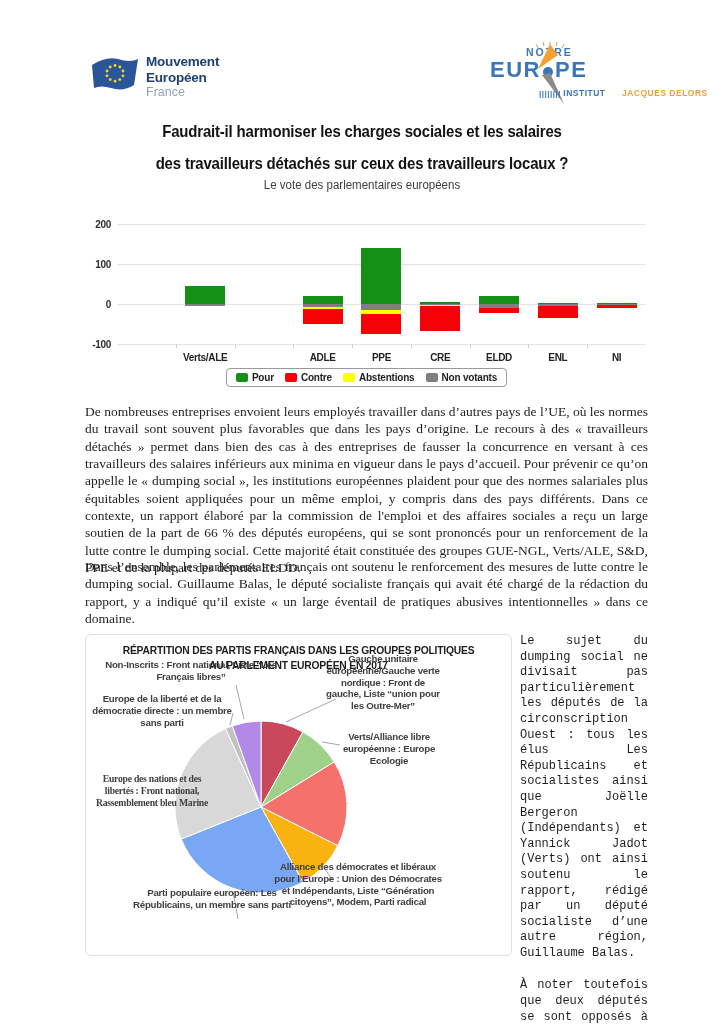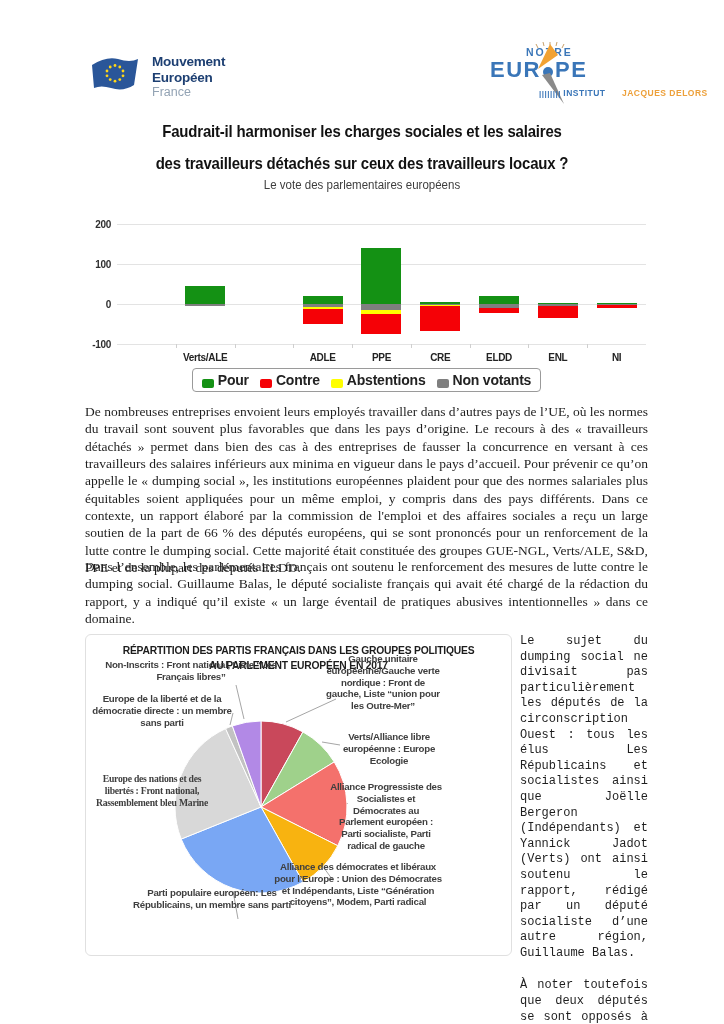--- a/index.html
+++ b/index.html
@@ -3,21 +3,21 @@
 <meta charset="utf-8">
 <style>
   * { margin:0; padding:0; box-sizing:border-box; }
   body { background:#888; }
   .page { width:724px; height:1024px; background:#ffffff; position:relative; margin:0 auto;
           font-family:"Liberation Sans", sans-serif; overflow:hidden; }
 
   
   .header { position:absolute; top:42px; left:88px; right:78px; height:70px;
             display:flex; justify-content:space-between; }
-  .logo-me { display:flex; align-items:center; gap:10px; }
+  .logo-me { display:flex; align-items:center; gap:4px; }
   .logo-me-text .l1, .logo-me-text .l2 { font-weight:bold; font-size:13.5px; color:#1d3f72; line-height:1.12; letter-spacing:-0.2px; }
   .logo-me-text .l3 { font-size:12.5px; color:#93a3b4; line-height:1.2; }
 
   .logo-ne { position:relative; width:160px; height:66px; }
   .ne-notre { position:absolute; left:40px; top:4px; font-size:10.5px; font-weight:bold;
               color:#3a76b8; letter-spacing:2px; }
   .ne-europe { position:absolute; left:4px; top:15px; font-size:22px; font-weight:bold;
                color:#3a76b8; letter-spacing:1.5px; white-space:nowrap; }
   .o-dot { display:inline-block; width:10px; height:10px; border-radius:50%;
            background:#3a76b8; margin:0 2px; }
@@ -44,21 +44,21 @@
   .bar-col { position:absolute; top:0; height:120px; }
   .bar-seg { position:absolute; left:50%; transform:translateX(-50%); width:40px; }
   .xtick { position:absolute; top:128px; left:0; width:100%; text-align:center; font-size:10px;
            font-weight:bold; color:#232323; letter-spacing:-0.3px; }
   .xmark { position:absolute; top:120px; width:1px; height:4px; background:#cfcfcf; }
 
   
   .legend-wrap { position:absolute; top:368px; left:85px; width:563px; text-align:center; }
   .legend { display:inline-flex; align-items:center; gap:11px; border:1px solid #9a9a9a;
             border-radius:4px; padding:3px 9px; background:#fff; }
-  .legend-item { display:flex; align-items:flex-end; gap:4px; font-size:14px; font-weight:bold;
+  .legend-item { display:flex; align-items:center; gap:4px; font-size:10px; font-weight:bold;
                  color:#222; letter-spacing:-0.2px; }
   .legend-swatch { width:12px; height:9px; border-radius:2px; display:inline-block; }
 
   
   .bodytext { position:absolute; left:85px; width:563px; font-family:"Liberation Serif", serif;
               font-size:13.5px; line-height:1.285; color:#1e1e1e; text-align:justify; }
   .p1 { top:403px; }
   .p2 { top:558px; }
 
   
@@ -253,21 +253,20 @@
           <path d="M 175 172 L 95.20 204.07 A 86 86 0 0 1 139.58 93.63 Z" fill="#d8d8d8" stroke="#ffffff" stroke-width="1"></path>
           <path d="M 175 172 L 139.58 93.63 A 86 86 0 0 1 146.35 90.91 Z" fill="#c2c2c2" stroke="#ffffff" stroke-width="1"></path>
           <path d="M 175 172 L 146.35 90.91 A 86 86 0 0 1 175.00 86.00 Z" fill="#b289e6" stroke="#ffffff" stroke-width="1"></path>
         </svg>
       <div class="pie-title">
         <div>RÉPARTITION DES PARTIS FRANÇAIS DANS LES GROUPES POLITIQUES</div>
         <div>AU PARLEMENT EUROPÉEN EN 2017</div>
       </div>
       <div class="pie-label pl-gue">Gauche unitaire européenne/Gauche verte nordique : Front de gauche, Liste “union pour les Outre-Mer”</div>
       <div class="pie-label pl-verts">Verts/Alliance libre européenne : Europe Ecologie</div>
-      <div class="pie-label pl-sd">Alliance Progressiste des Socialistes et Démocrates au Parlement européen : Parti socialiste, Parti radical de gauche</div>
       <div class="pie-label pl-adle">Alliance des démocrates et libéraux pour l’Europe : Union des Démocrates et Indépendants, Liste “Génération citoyens”, Modem, Parti radical</div>
       <div class="pie-label pl-ppe">Parti populaire européen: Les Républicains, un membre sans parti</div>
       <div class="pie-label pl-enl">Europe des nations et des libertés : Front national, Rassemblement bleu Marine</div>
       <div class="pie-label pl-eldd">Europe de la liberté et de la démocratie directe : un membre sans parti</div>
       <div class="pie-label pl-ni">Non-Inscrits : Front national, Liste “Les Français libres”</div>
     </div>
     <div class="sidebar">
       <div class="sp1">Le sujet du dumping social ne divisait pas particulièrement les députés de la circonscription Ouest : tous les élus Les Républicains et socialistes ainsi que Joëlle Bergeron (Indépendants) et Yannick Jadot (Verts) ont ainsi soutenu le rapport, rédigé par un député socialiste d’une autre région, Guillaume Balas.</div>
       <div class="sp2">À noter toutefois que deux députés se sont opposés à l’intervention de l’UE en matière de dumping social : Gilles Lebreton (Front national) et Jean Arthuis (Union des Démocrates et Indépendants).</div>
     </div>

